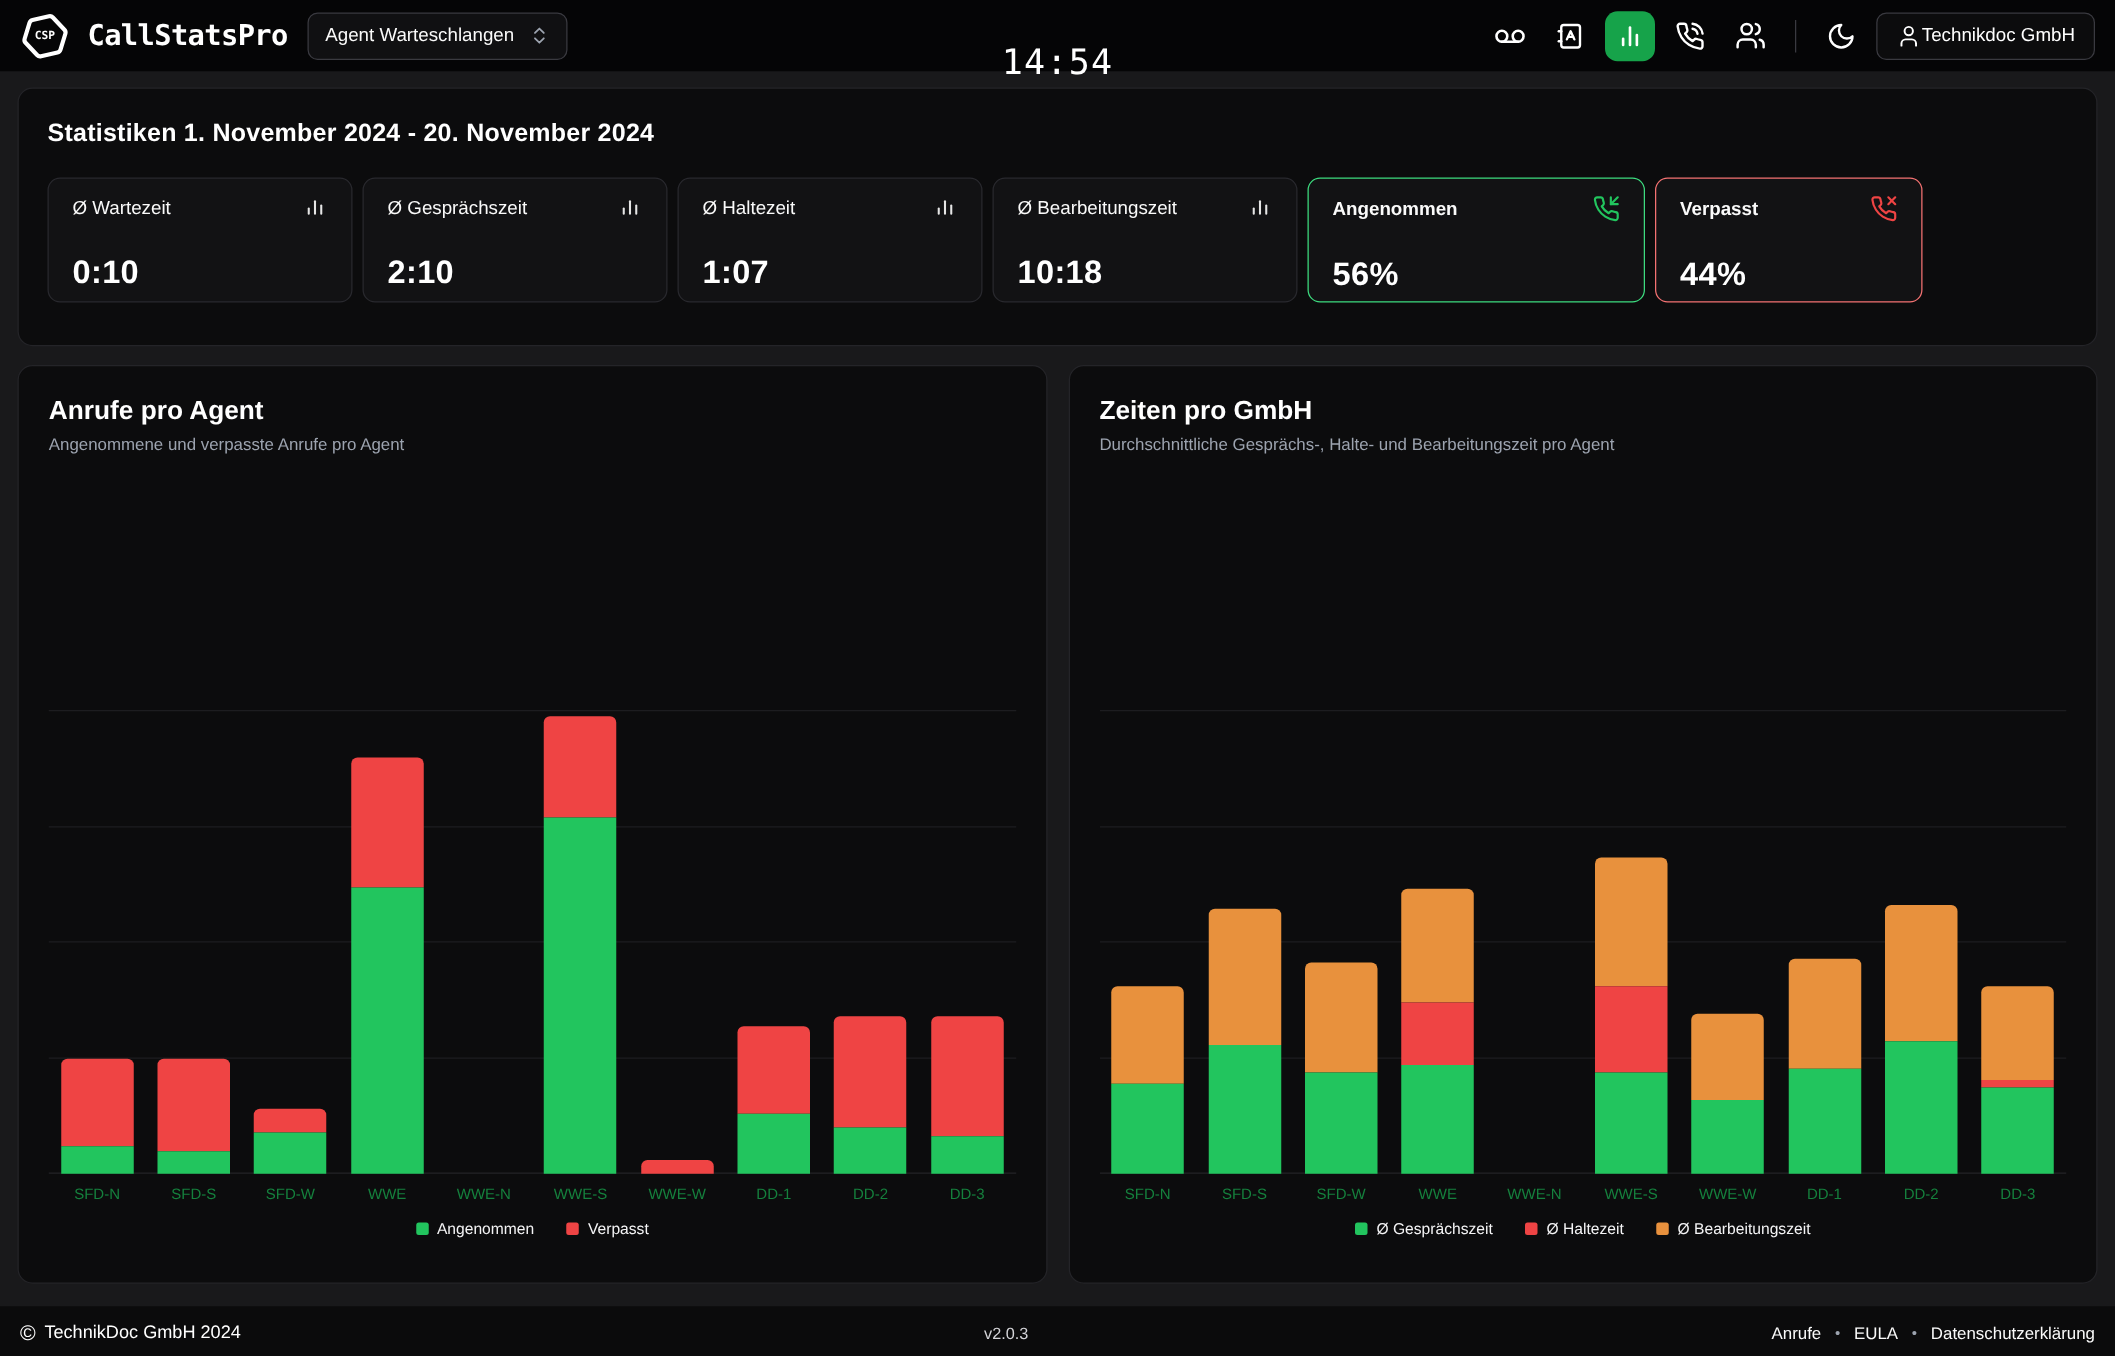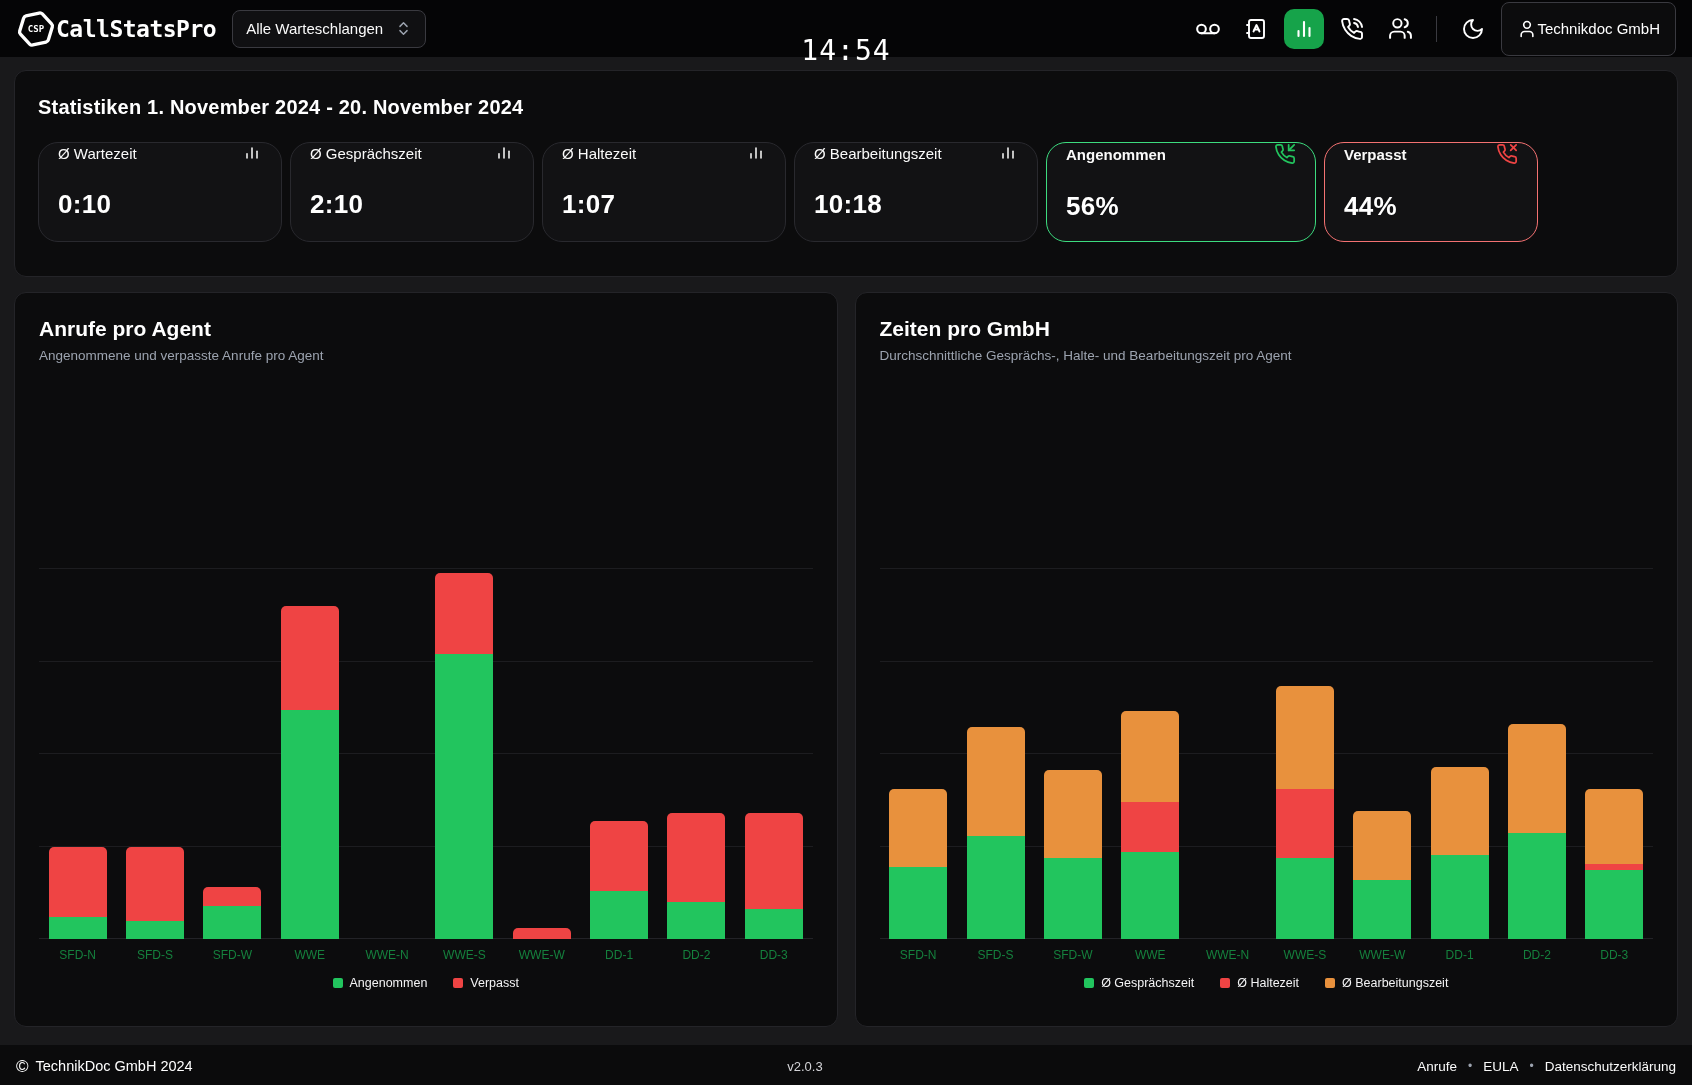--- a/index.html
+++ b/index.html
@@ -2,43 +2,43 @@
 <html><head>
 <meta charset="utf-8">
 <style>
   * { margin:0; padding:0; box-sizing:border-box; }
   html,body { width:1692px; height:1085px; overflow:hidden; }
   body { background:#19191b; color:#fff; font-family:"Liberation Sans", sans-serif; }
 
   
   .navbar { height:57px; background:#050506; display:flex; align-items:center; padding:0 16px; position:relative; }
   .nav-left { display:flex; align-items:center; gap:16px; }
-  .brand { display:flex; align-items:center; gap:0; }
+  .brand { display:flex; align-items:center; gap:14px; }
   .hexwrap { position:relative; width:40px; height:40px; display:flex; align-items:center; justify-content:center; }
   .hexwrap svg { position:absolute; inset:0; }
   .hexwrap .csp { position:relative; font-family:"DejaVu Sans Mono", monospace; font-weight:bold; font-size:9px; letter-spacing:0; }
   .brand-name { font-family:"DejaVu Sans Mono", monospace; font-weight:bold; font-size:23px; letter-spacing:-0.5px; }
   .queue-btn { height:38px; background:#101012; border:1px solid #3a3a40; border-radius:8px; color:#fafafa;
                display:flex; align-items:center; gap:12px; padding:0 13px; font-size:15px; font-family:inherit; cursor:pointer; }
   .queue-btn svg { color:#9ca3af; }
   .clock { position:absolute; left:50%; top:50%; transform:translate(-50%,-50%);
            font-family:"DejaVu Sans Mono", monospace; font-size:28px; font-weight:500; letter-spacing:1px;margin-top:21px; }
   .nav-right { margin-left:auto; display:flex; align-items:center; gap:8px; }
   .icon-btn { width:40px; height:40px; display:flex; align-items:center; justify-content:center; background:transparent;
               border:none; color:#fff; border-radius:10px; cursor:pointer; }
   .icon-btn.active { background:#16a34a; }
   .nav-divider { width:1px; height:26px; background:#3a3a40; margin:0 8px; }
-  .account-btn { height:54px; border:1px solid #3a3a40; background:#0c0c0d; border-radius:8px; color:#fff;
+  .account-btn { height:38px; border:1px solid #3a3a40; background:#0c0c0d; border-radius:8px; color:#fff;
                  display:flex; align-items:center; padding:0 15px; font-size:15px; font-family:inherit; cursor:pointer; }
 
   
   .stats-panel { margin:13px 14px 0; background:#0c0c0d; border:1px solid #242428; border-radius:12px; padding:25px 23px 34px; }
   .stats-title { font-size:20px; font-weight:bold; letter-spacing:0.2px; margin-bottom:23px; }
   .stats-row { display:flex; gap:8px; }
-  .stat-card { width:244px; height:100px; background:#121214; border:1px solid #29292e; border-radius:20px; padding:0 19px; }
+  .stat-card { width:244px; height:100px; background:#121214; border:1px solid #29292e; border-radius:10px; padding:13px 19px; }
   .stat-card.accent-green { width:270px; border:1.5px solid #3ddc7f; }
   .stat-card.accent-red   { width:214px; border:1.5px solid #f47272; }
   .stat-head { display:flex; align-items:center; justify-content:space-between; font-size:15px; color:#fafafa; }
   .stat-card.accent-green .stat-head, .stat-card.accent-red .stat-head { font-weight:bold; }
   .stat-head .mini-icon { color:#e5e5e5; }
   .stat-head .ph-in  { color:#22c55e; }
   .stat-head .ph-mis { color:#ef4444; }
   .stat-value { font-size:26px; font-weight:bold; margin-top:26px; letter-spacing:0.3px; }
 
   
@@ -79,21 +79,21 @@
     <div class="brand">
       <span class="hexwrap">
         <svg viewBox="0 0 24 24" width="40" height="40" fill="none" stroke="#fff" stroke-width="2" stroke-linejoin="round">
           <path d="M21 16V8a2 2 0 0 0-1-1.73l-7-4a2 2 0 0 0-2 0l-7 4A2 2 0 0 0 3 8v8a2 2 0 0 0 1 1.73l7 4a2 2 0 0 0 2 0l7-4A2 2 0 0 0 21 16z" transform="rotate(17 12 12)"></path>
         </svg>
         <span class="csp">CSP</span>
       </span>
       <span class="brand-name">CallStatsPro</span>
     </div>
     <button class="queue-btn">
-      <span>Alle Warteschlangen</span>
+      <span>Agent Warteschlangen</span>
       <svg viewBox="0 0 24 24" width="17" height="17" fill="none" stroke="currentColor" stroke-width="2" stroke-linecap="round" stroke-linejoin="round">
           <path d="m7 15 5 5 5-5"></path>
           <path d="m7 9 5-5 5 5"></path>
         </svg>
     </button>
   </div>
 
   <div class="clock">14:54</div>
 
   <div class="nav-right">

